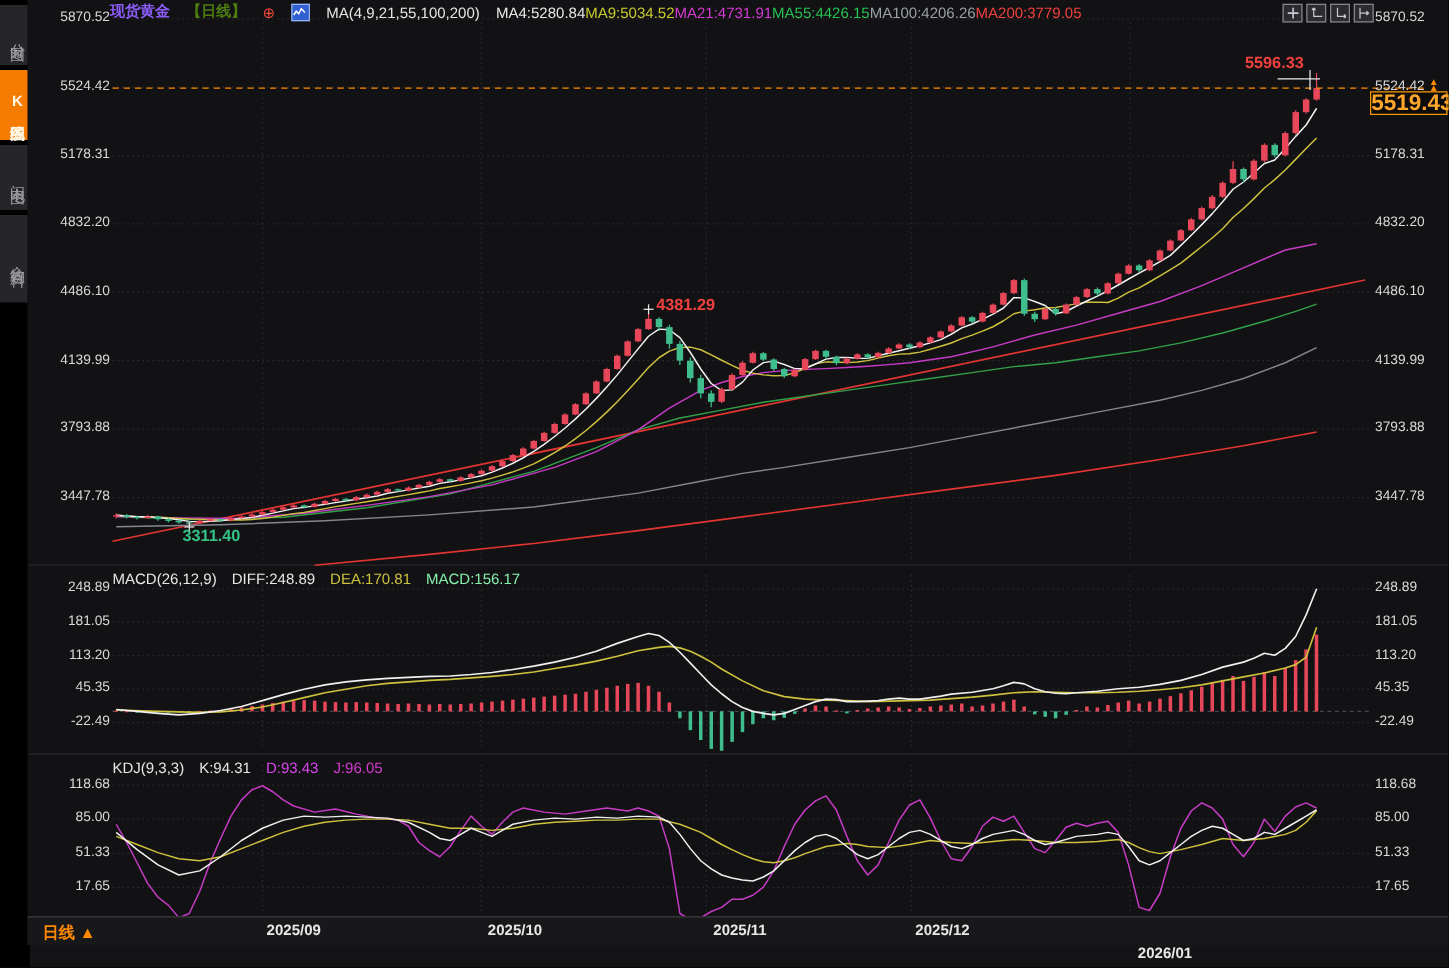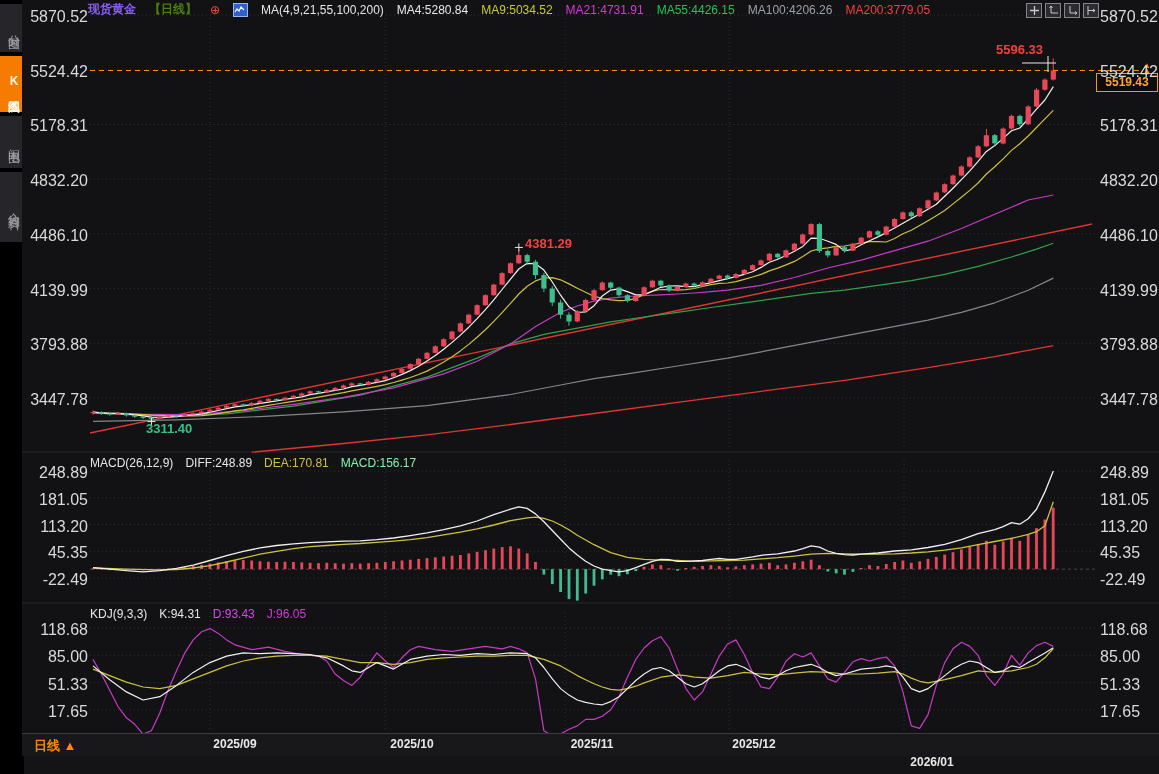--- a/index.html
+++ b/index.html
@@ -7,30 +7,30 @@
        font-family:"Liberation Sans","DejaVu Sans",sans-serif;}
   
   #sidebar{position:absolute;left:0;top:0;width:22px;height:756px;background:#000;}
   .side-tab{position:absolute;left:0;width:22px;background:#26262a;color:#9a9aa0;
     writing-mode:vertical-rl;text-orientation:upright;text-align:center;
     font-size:12px;letter-spacing:2px;cursor:pointer;}
   .side-tab.sel{background:#f57c00;color:#fff7e6;font-weight:bold;}
   
   #chart{position:absolute;left:0;top:0;width:1159px;height:774px;}
   
-  .axlbl{position:absolute;font-size:16px;color:#d9d9d9;white-space:nowrap;}
+  .axlbl{position:absolute;font-size:11px;color:#d9d9d9;white-space:nowrap;}
   .hdr{position:absolute;top:1px;left:88px;display:flex;gap:13px;font-size:12px;
        color:#e6e6e6;align-items:center;white-space:nowrap;}
   .hdr b{font-weight:bold;color:#8b5cf6;}
   .period-tag{color:#4d7c0f;font-weight:bold;}
   .plus-ico{color:#f64b3c;font-size:12px;}
   .ind-hdr{position:absolute;left:90px;display:flex;gap:12px;font-size:12px;white-space:nowrap;}
   .ann{position:absolute;font-size:13px;font-weight:bold;white-space:nowrap;}
   #price-tag{position:absolute;left:1096px;top:73px;width:60px;height:17px;line-height:17px;
-     border:1px solid #ff9800;background:#0c0c0c;color:#ffa62b;font-size:12px;font-weight:bold;
+     border:1px solid #ff9800;background:#0c0c0c;color:#ffa62b;font-size:18px;font-weight:bold;
      text-align:center;}
   #jump-arrows{position:absolute;left:1143px;top:63px;color:#ff8a00;font-size:8px;line-height:5px;text-align:center;}
   
   #xaxis-row{position:absolute;left:22px;top:733px;width:1137px;height:23px;
      background:#18181a;border-top:1px solid #3c3c40;}
   .xlbl{position:absolute;top:737px;width:70px;text-align:center;font-size:12px;
      font-weight:bold;color:#e8e8e8;}
   #period-lbl{position:absolute;left:34px;top:737px;color:#ff8a00;font-weight:bold;
      font-size:13px;cursor:pointer;}
   
@@ -469,21 +469,21 @@
     </div>
 
   <div class="hdr">
     <b>现货黄金</b>
     <span class="period-tag">【日线】</span>
     <span class="plus-ico">⊕</span>
     <span class="chart-type-ico"><svg width="11" height="10">
           <polyline points="1,7 3,4 5,6 7,2 10,5" fill="none" stroke="#fff" stroke-width="1.2"></polyline>
         </svg></span>
     <span>MA(4,9,21,55,100,200)</span>
-    <span id="ma-values" style="display:flex;gap:13px;">
+    <span id="ma-values" style="display:flex;">
         <span style="color: rgb(232, 232, 232);">MA4:5280.84</span>
         <span style="color: rgb(201, 203, 45);">MA9:5034.52</span>
         <span style="color: rgb(212, 59, 212);">MA21:4731.91</span>
         <span style="color: rgb(39, 192, 82);">MA55:4426.15</span>
         <span style="color: rgb(154, 160, 166);">MA100:4206.26</span>
         <span style="color: rgb(240, 65, 62);">MA200:3779.05</span>
       </span>
   </div>
 
   <div id="mini-icons">

